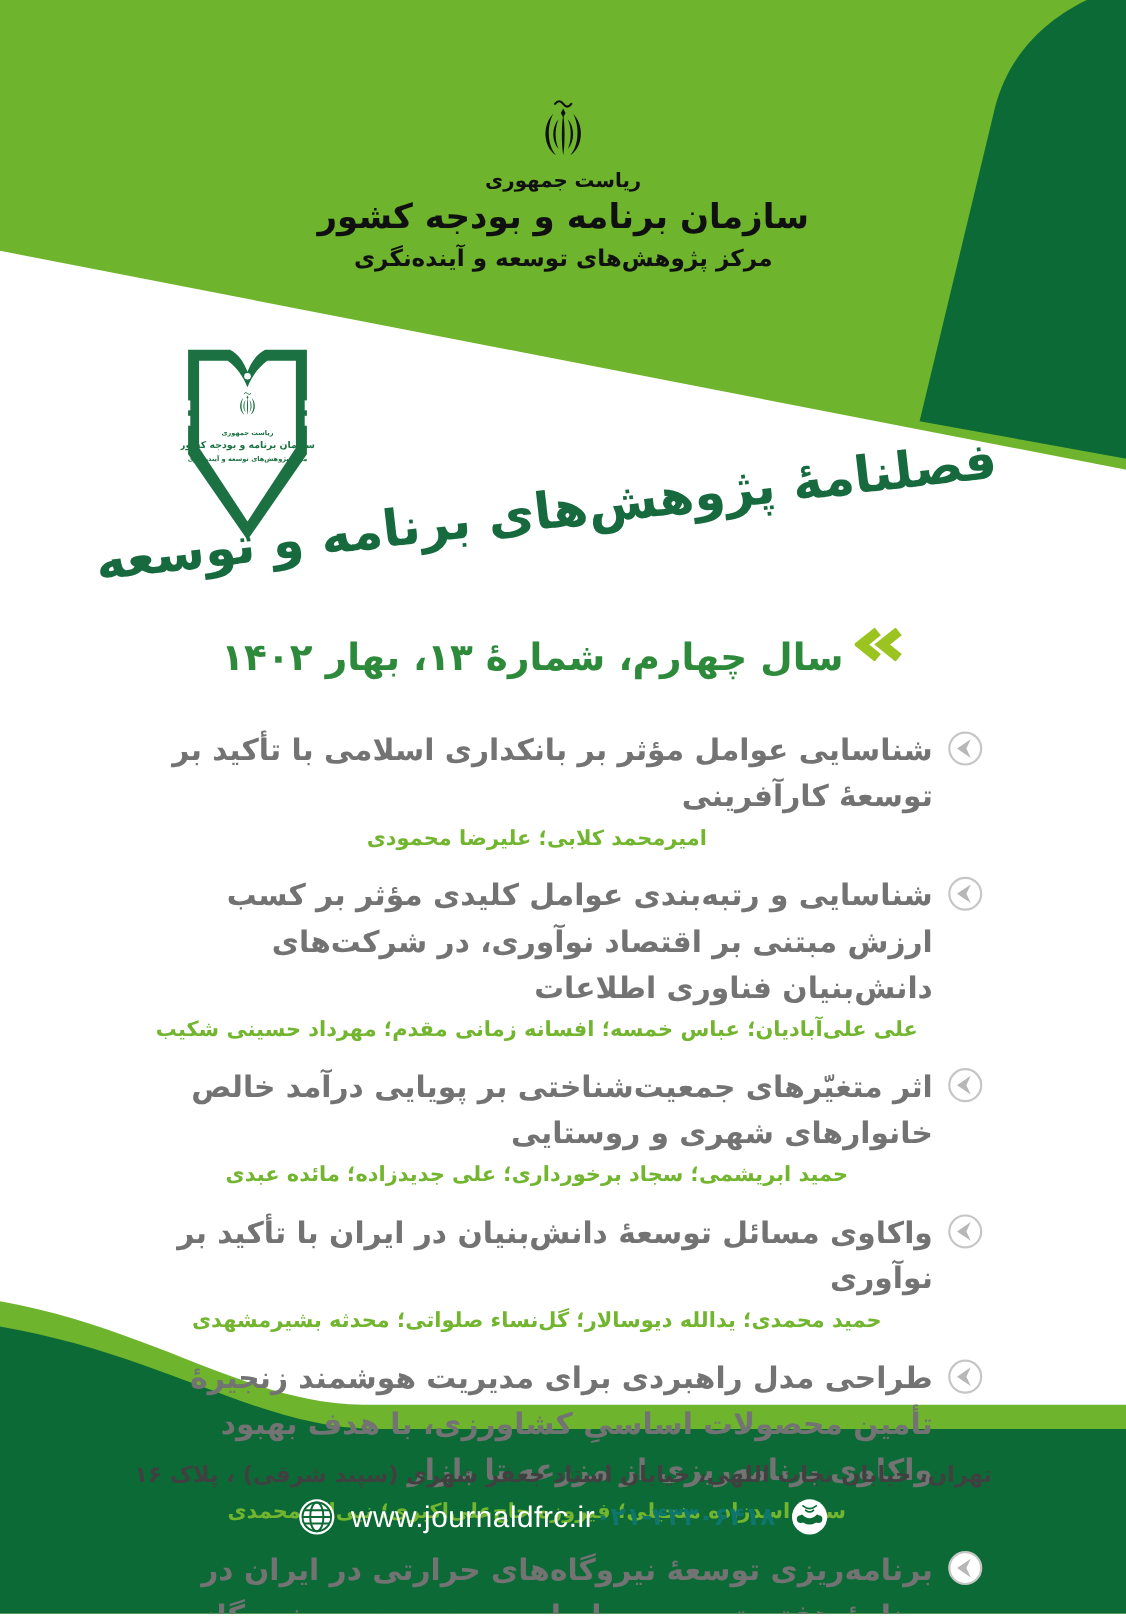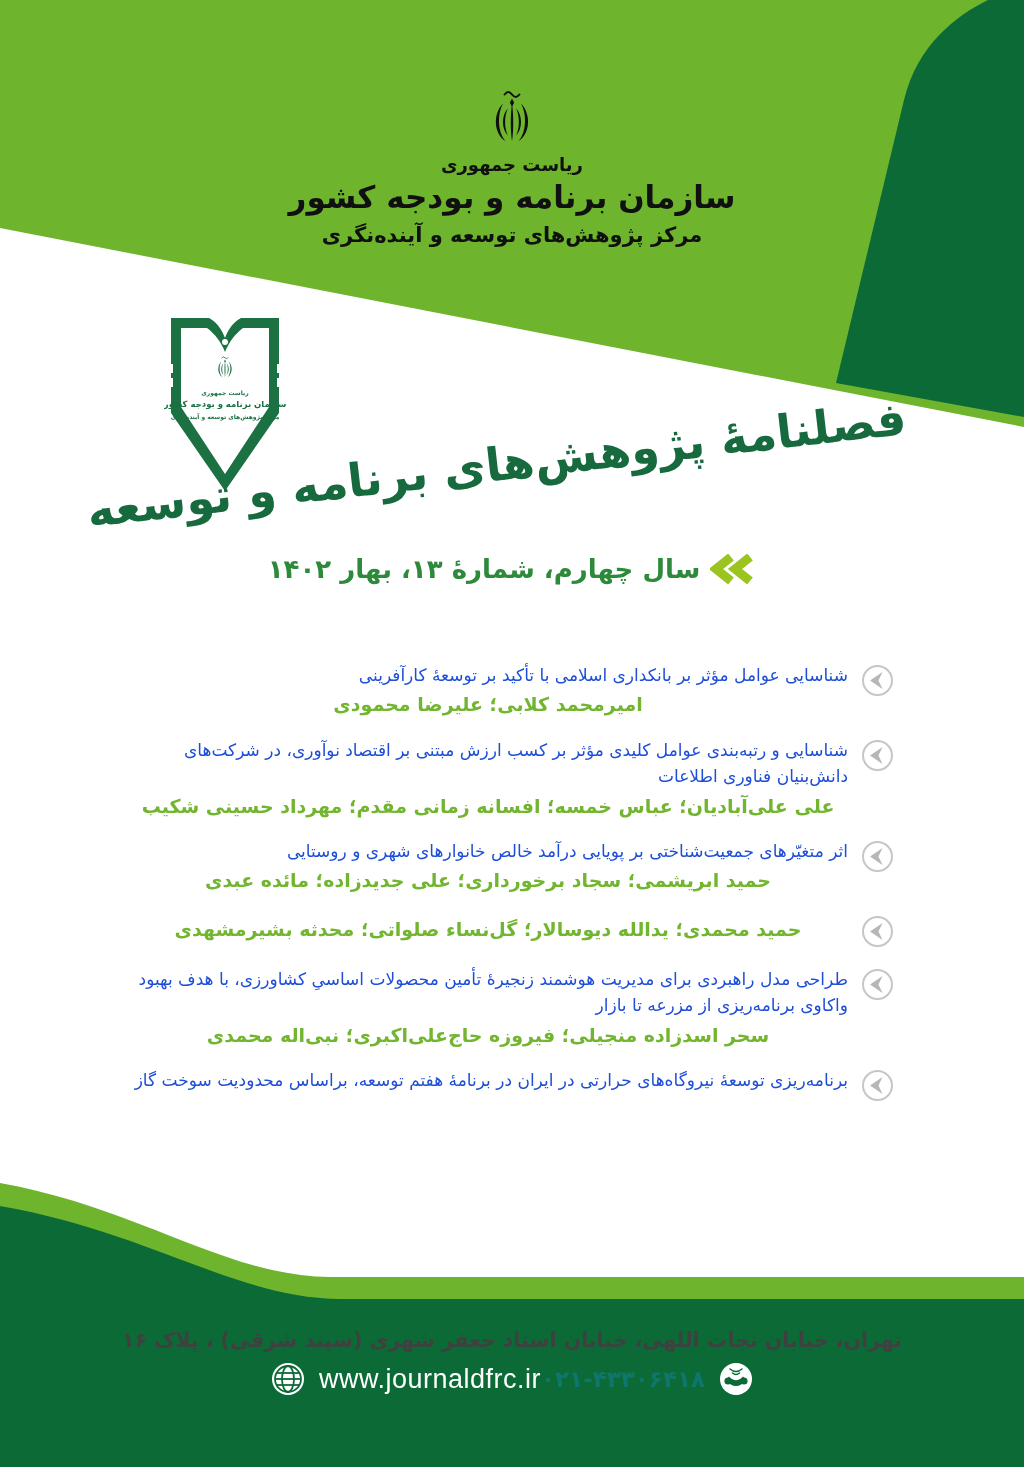--- a/index.html
+++ b/index.html
@@ -26,31 +26,31 @@
     text-align:center;font-size:46px;font-weight:bold;color:#17693e;
     transform:rotate(-6.5deg);transform-origin:50% 50%;
     white-space:nowrap;direction:rtl;
   }
   
   .issue-line{
     position:absolute;top:554px;left:0;width:100%;z-index:2;
     display:flex;justify-content:center;align-items:center;gap:10px;
     direction:rtl;
   }
-  .issue-text{font-size:26px;font-weight:bold;color:#2c8a3a;}
+  .issue-text{font-size:34px;font-weight:bold;color:#2c8a3a;margin-top:24px;}
   
   .articles{
     position:absolute;top:662px;right:130px;width:766px;z-index:2;
     direction:rtl;
   }
   .article{display:flex;gap:13px;margin-bottom:18px;align-items:flex-start;}
   .bullet{flex:0 0 33px;margin-top:2px;}
   .article-text{flex:1 1 auto;}
   .article-title{
-    font-size:17px;font-weight:normal;color:#1d4ed8;line-height:1.55;
+    font-size:27px;font-weight:bold;color:#737373;line-height:1.55;
     text-align:right;
   }
   .article-authors{
     font-size:19px;font-weight:bold;color:#72b52f;line-height:1.45;
     margin-top:3px;text-align:center;
   }
   
   .footer-address{
     position:absolute;top:1328px;left:0;width:100%;z-index:2;
     text-align:center;direction:rtl;
@@ -162,20 +162,21 @@
         <div class="article-authors">حمید ابریشمی؛ سجاد برخورداری؛ علی جدیدزاده؛ مائده عبدی</div>
       </div>
     </div>
 
     <div class="article">
       <svg class="bullet" width="33" height="33" viewBox="0 0 33 33">
         <circle cx="16.5" cy="16.5" r="14.5" fill="#ffffff" stroke="#c6c6c6" stroke-width="2"></circle>
         <path d="M9,16.5 L21.5,8 L17.5,16.5 L21.5,25 Z" fill="#b7b7b7"></path>
       </svg>
       <div class="article-text">
+        <div class="article-title">واکاوی مسائل توسعهٔ دانش‌بنیان در ایران با تأکید بر نوآوری</div>
         <div class="article-authors">حمید محمدی؛ یدالله دیوسالار؛ گل‌نساء صلواتی؛ محدثه بشیرمشهدی</div>
       </div>
     </div>
 
     <div class="article">
       <svg class="bullet" width="33" height="33" viewBox="0 0 33 33">
         <circle cx="16.5" cy="16.5" r="14.5" fill="#ffffff" stroke="#c6c6c6" stroke-width="2"></circle>
         <path d="M9,16.5 L21.5,8 L17.5,16.5 L21.5,25 Z" fill="#b7b7b7"></path>
       </svg>
       <div class="article-text">

